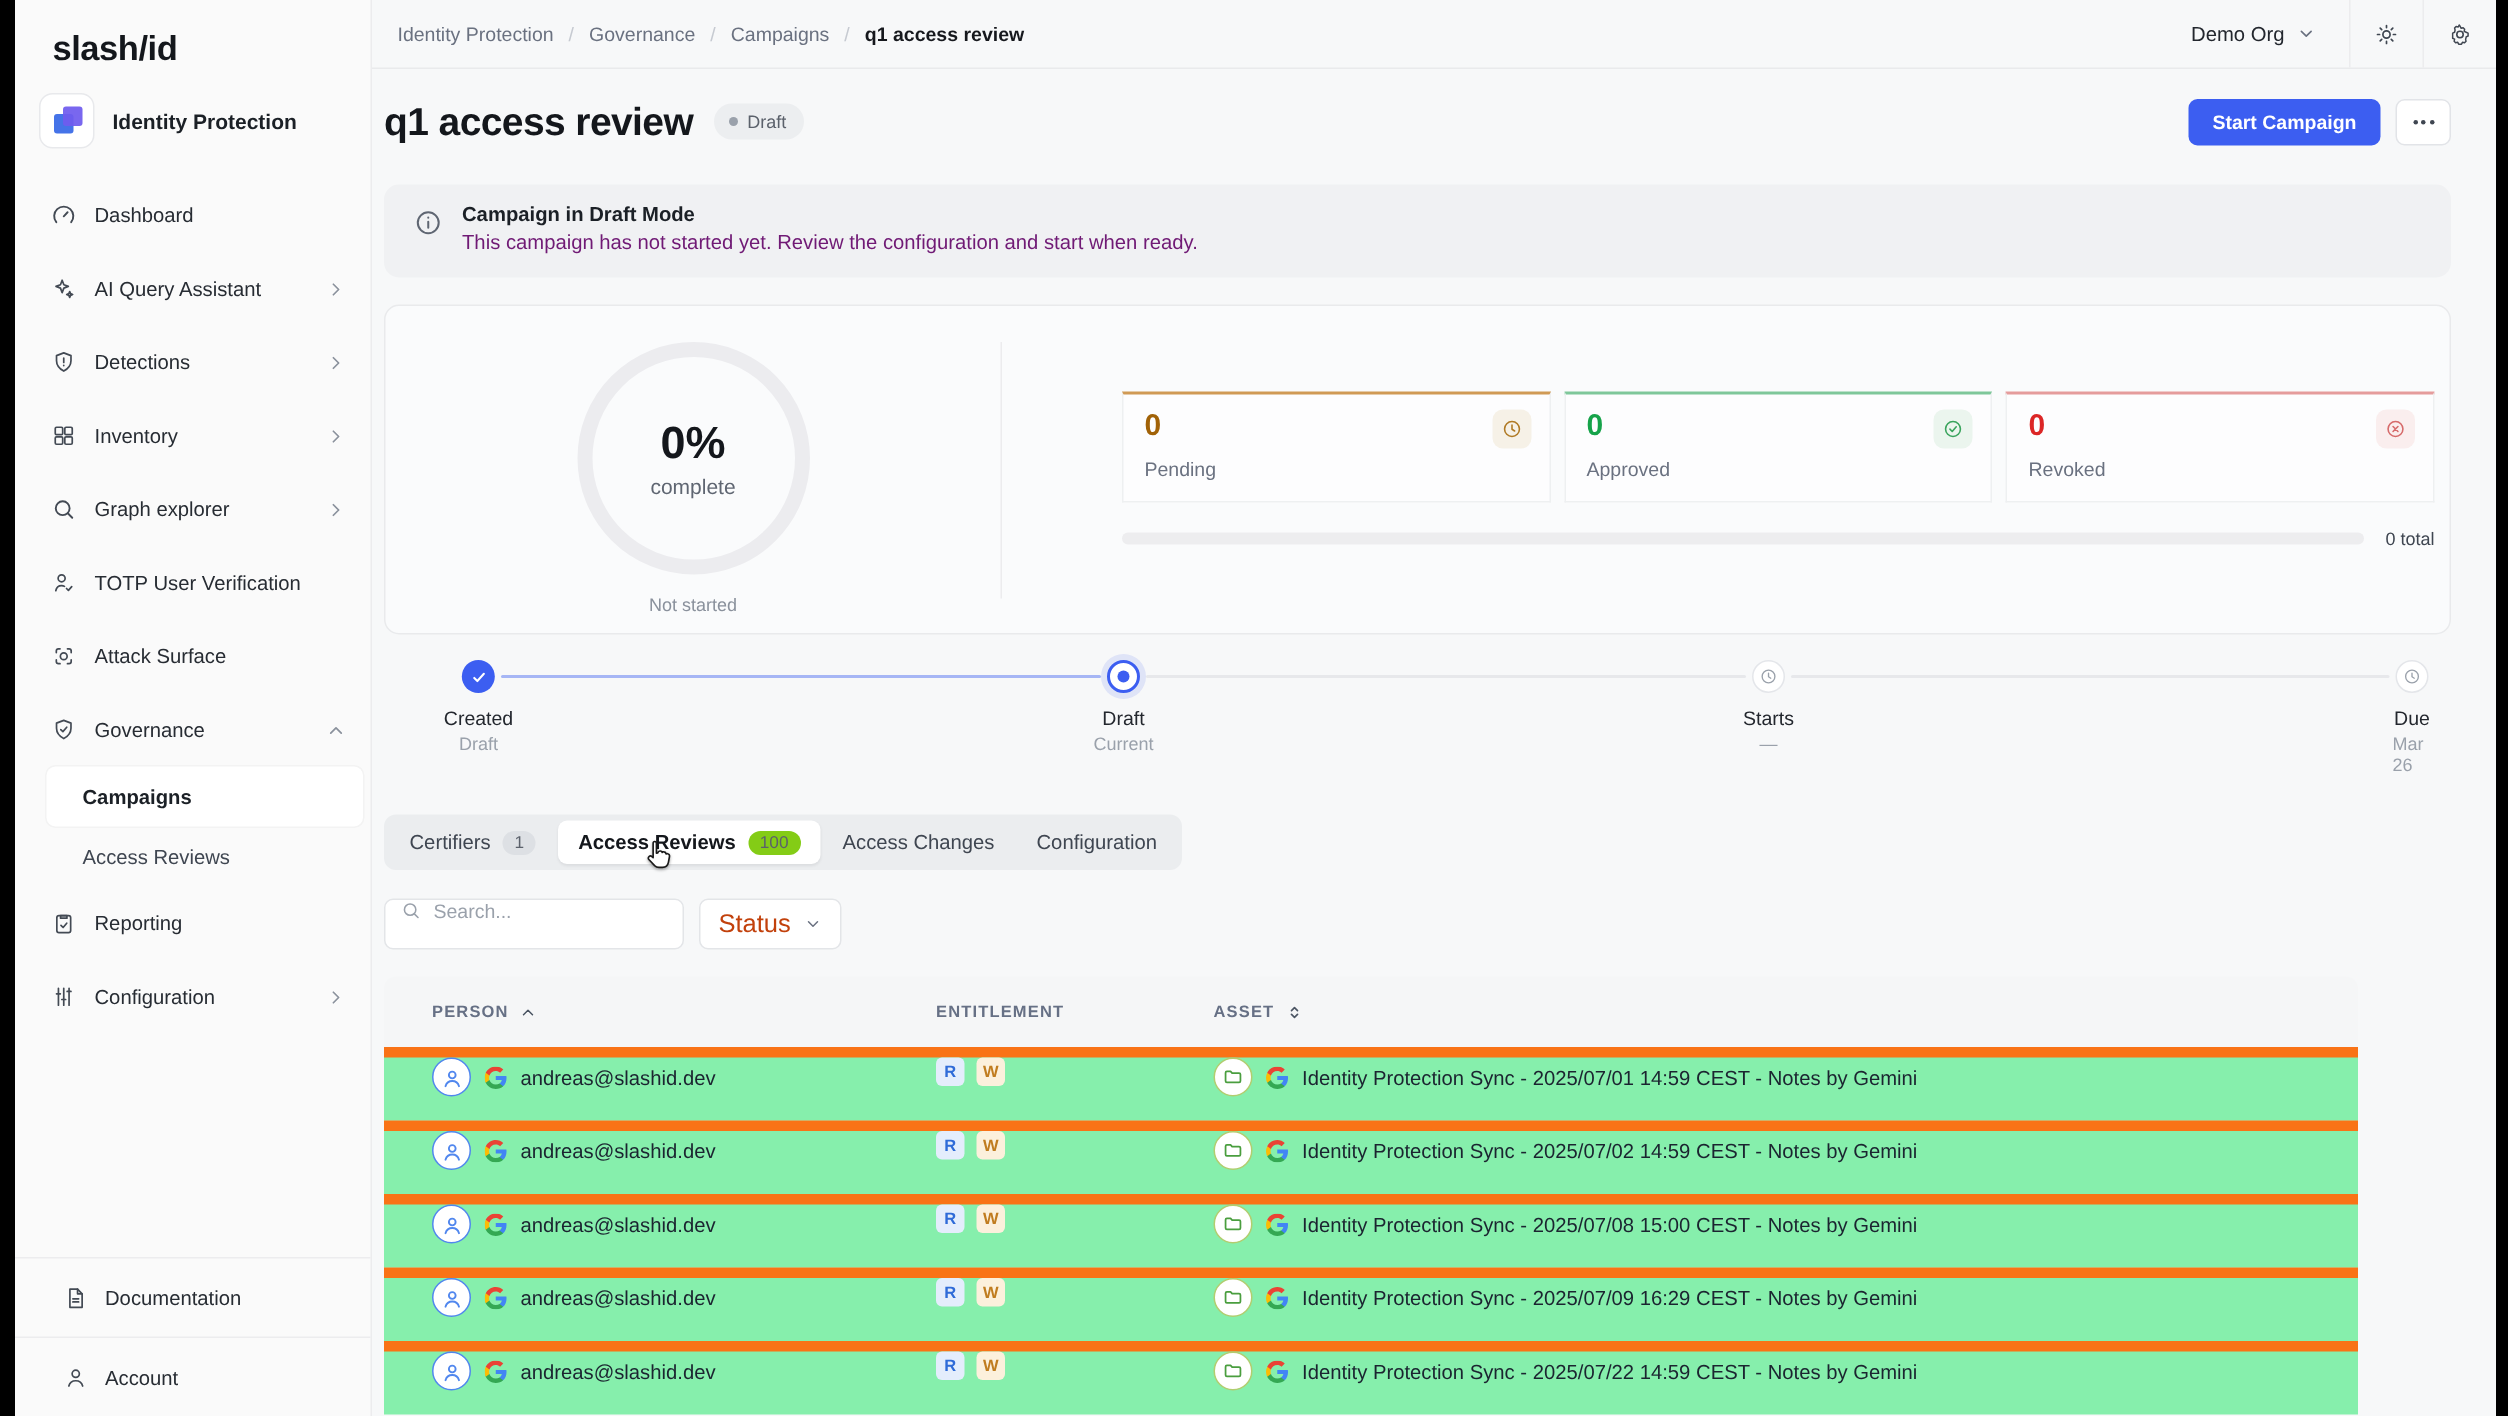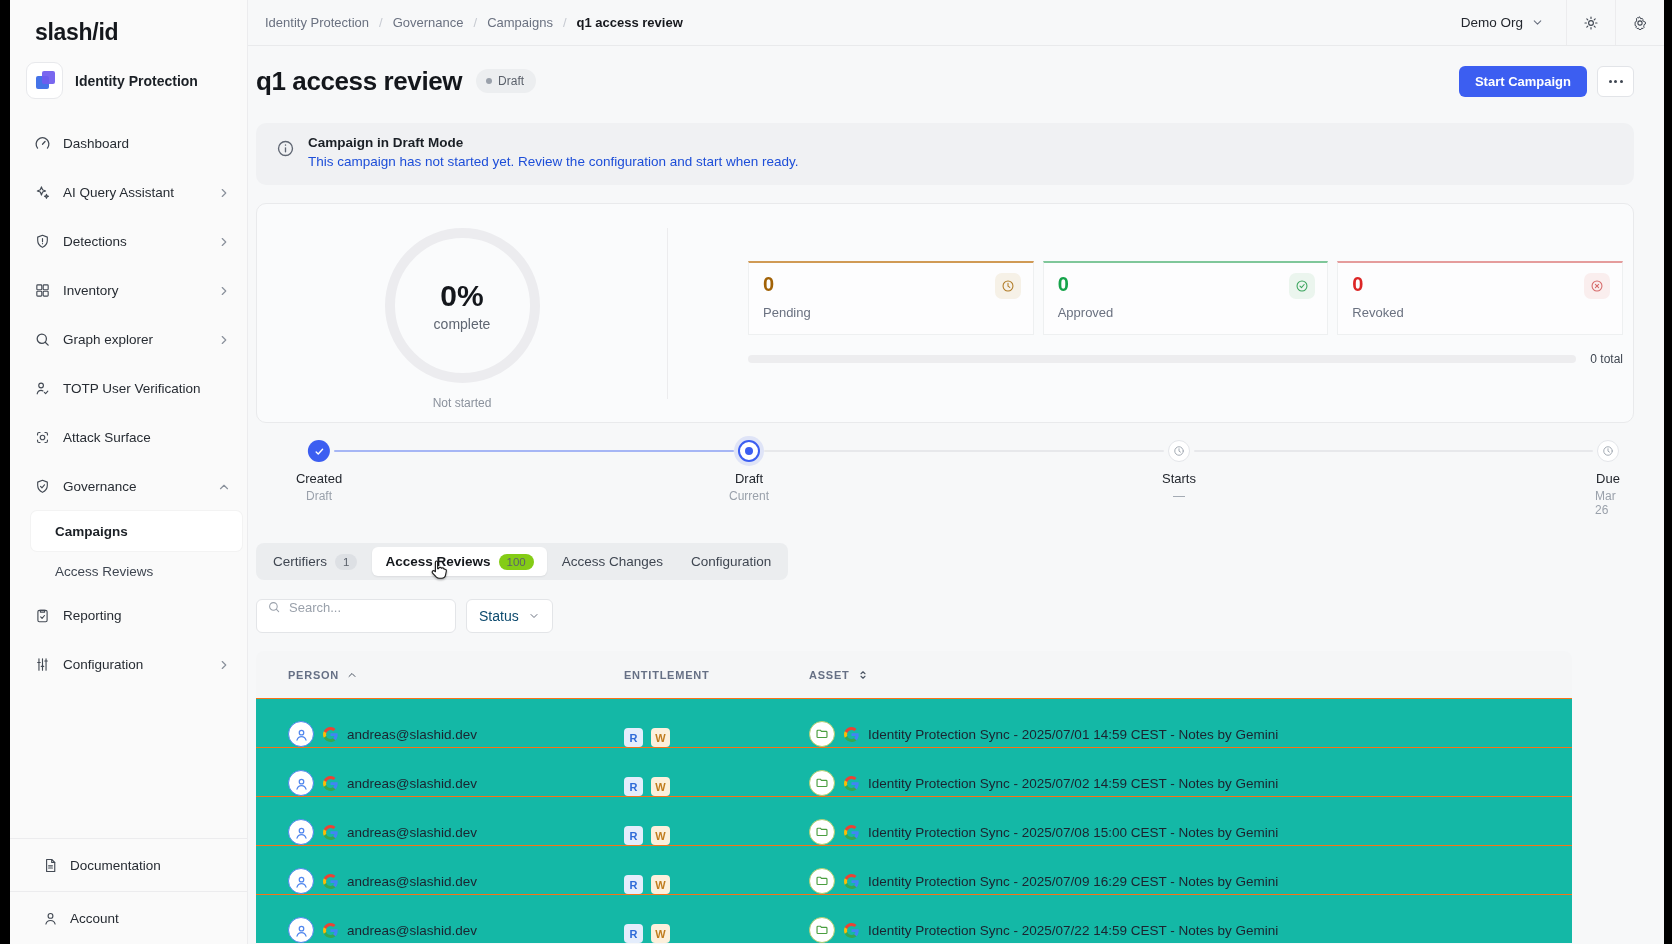--- a/index.html
+++ b/index.html
@@ -46,21 +46,21 @@
   .draft-pill { margin-left:14px; background:#eceef0; border-radius:999px; padding:5px 12px 5px 10px; font-size:12px; color:#5b616b; display:flex; align-items:center; gap:6px; }
   .pill-dot { width:6px; height:6px; border-radius:50%; background:#9aa1ab; }
   .head-actions { margin-left:auto; display:flex; gap:10px; align-items:flex-start; }
   .btn-primary { background:#3c5ef1; color:#fff; font-size:13px; font-weight:bold; padding:0 16px; height:31px; border:none; border-radius:6px; display:flex; align-items:center; cursor:pointer; font-family:inherit; }
   .btn-more { width:37px; height:31px; background:#fff; border:1px solid #e2e4e8; border-radius:6px; display:flex; align-items:center; justify-content:center; gap:2.5px; cursor:pointer; }
   .btn-more i { width:3px; height:3px; background:#3f4651; border-radius:50%; display:block; }
 
   .banner { margin-top:21px; min-height:62px; background:#f0f1f3; border-radius:10px; display:flex; align-items:flex-start; gap:13px; padding:12px 20px; }
   .banner-icon { width:19px; height:19px; color:#5f6672; margin-top:4px; flex-shrink:0; }
   .banner-title { font-size:13.5px; font-weight:bold; color:#1b2026; }
-  .banner-msg { font-size:13.5px; color:#1d4ed8; margin-top:4px; }
+  .banner-msg { font-size:13.5px; color:#701a75; margin-top:4px; }
 
   .pcard { margin-top:18px; height:220px; background:#fafbfc; border:1px solid #e9eaec; border-radius:10px; display:flex; }
   .donut-col { width:410px; display:flex; flex-direction:column; align-items:center; padding-top:24px; flex-shrink:0; }
   .donut { width:155px; height:155px; border:10px solid #ececef; border-radius:50%; display:flex; flex-direction:column; align-items:center; justify-content:center; }
   .donut-pct { font-size:30px; font-weight:bold; color:#14171c; }
   .donut-cap { font-size:14px; color:#5f6672; margin-top:3px; }
   .donut-state { font-size:12px; color:#8a919c; margin-top:13px; }
   .pcard-divider { width:1px; background:#ececee; margin:24px 0 23px; }
   .stats-col { flex:1; padding:57px 10px 0 80px; min-width:0; }
   .stat-row { display:flex; gap:9px; }
@@ -103,31 +103,31 @@
   .tab { height:29px; display:flex; align-items:center; gap:8px; padding:0 13px; border-radius:6px; font-size:13.5px; color:#3f4651; cursor:pointer; white-space:nowrap; }
   .tab.active { background:#fff; font-weight:bold; color:#14171c; box-shadow:0 1px 2px rgba(16,20,28,.07); }
   .tab-badge { background:#dde0e4; border-radius:999px; font-size:11.5px; color:#5b616b; padding:2px 8px; font-weight:normal; }
   .tab.active .tab-badge { background:#84cc16; }
 
   .filters { margin-top:19px; display:flex; gap:10px; }
   .search-box { width:200px; height:34px; background:#fff; border:1px solid #e3e5e8; border-radius:6px; display:flex; align-items:flex-start; padding:0 10px; gap:8px; }
   .search-box svg { width:14px; height:14px; color:#9aa1ab; flex-shrink:0; }
   .search-box input { border:none; outline:none; font-size:13px; color:#23272e; width:100%; background:transparent; font-family:inherit; }
   .search-box input::placeholder { color:#9aa1ab; }
-  .status-btn { height:34px; background:#fff; border:1px solid #e3e5e8; border-radius:6px; display:flex; align-items:center; gap:9px; padding:0 12px; font-size:14px; color:#0c4a6e; cursor:pointer; }
+  .status-btn { height:34px; background:#fff; border:1px solid #e3e5e8; border-radius:6px; display:flex; align-items:center; gap:9px; padding:0 12px; font-size:17px; color:#c2410c; cursor:pointer; }
   .status-btn svg { width:12px; height:12px; color:#6a7180; }
 
   .table { margin-top:18px; width:1316px; }
   .thead { height:47px; background:#f5f6f7; border-radius:8px 8px 0 0; display:flex; align-items:center; }
   .th { font-size:11px; font-weight:bold; color:#667085; letter-spacing:.07em; display:flex; align-items:center; gap:7px; text-transform:uppercase; }
   .c-person { width:368px; padding-left:32px; }
   .c-ent { width:185px; }
   .c-asset { flex:1; }
   .th svg { width:12px; height:12px; color:#4b5563; }
-  .trow { height:49px; background:#14b8a6; border-top:1px solid #f97316; display:flex; align-items:flex-end; }
+  .trow { height:49px; background:#86efac; border-top:7px solid #f97316; display:flex; align-items:flex-start; }
   .td.c-person { display:flex; align-items:center; gap:9px; }
   .td.c-ent { display:flex; gap:8px; }
   .td.c-asset { display:flex; align-items:center; gap:9px; }
   .email, .asset-text { font-size:13.5px; color:#1b2430; white-space:nowrap; }
   .avatar { width:26px; height:26px; border-radius:50%; border:1.5px solid #5187ee; background:#fff; display:flex; align-items:center; justify-content:center; flex-shrink:0; }
   .avatar svg { width:15px; height:15px; color:#5187ee; }
   .fold { width:26px; height:26px; border-radius:50%; border:1.5px solid #b2cd6f; background:#fff; display:flex; align-items:center; justify-content:center; flex-shrink:0; }
   .fold svg { width:14px; height:14px; color:#4a9e3f; }
   .gicon { width:15px; height:15px; flex-shrink:0; }
   .ent-badge { width:19px; height:19px; border-radius:4px; font-size:11px; font-weight:bold; display:flex; align-items:center; justify-content:center; }

